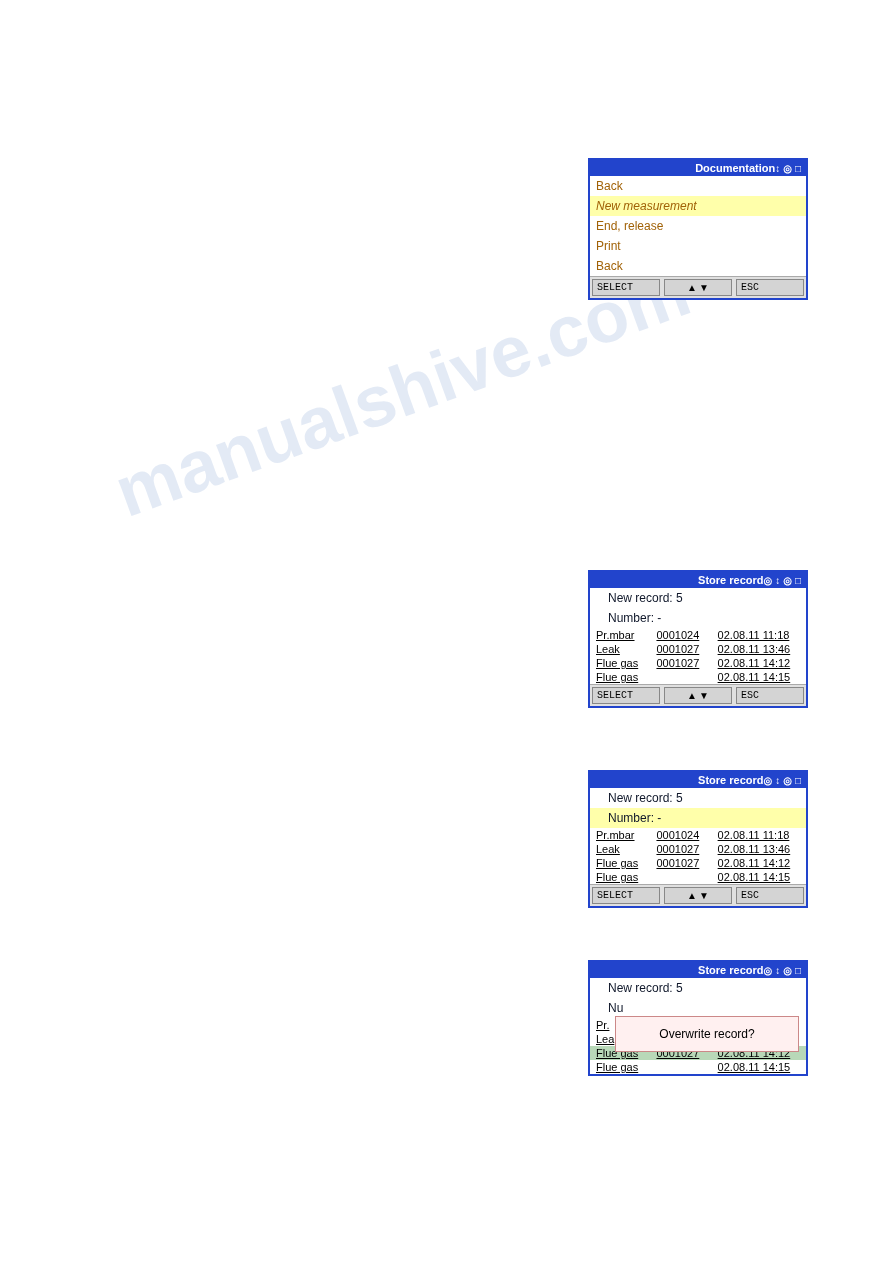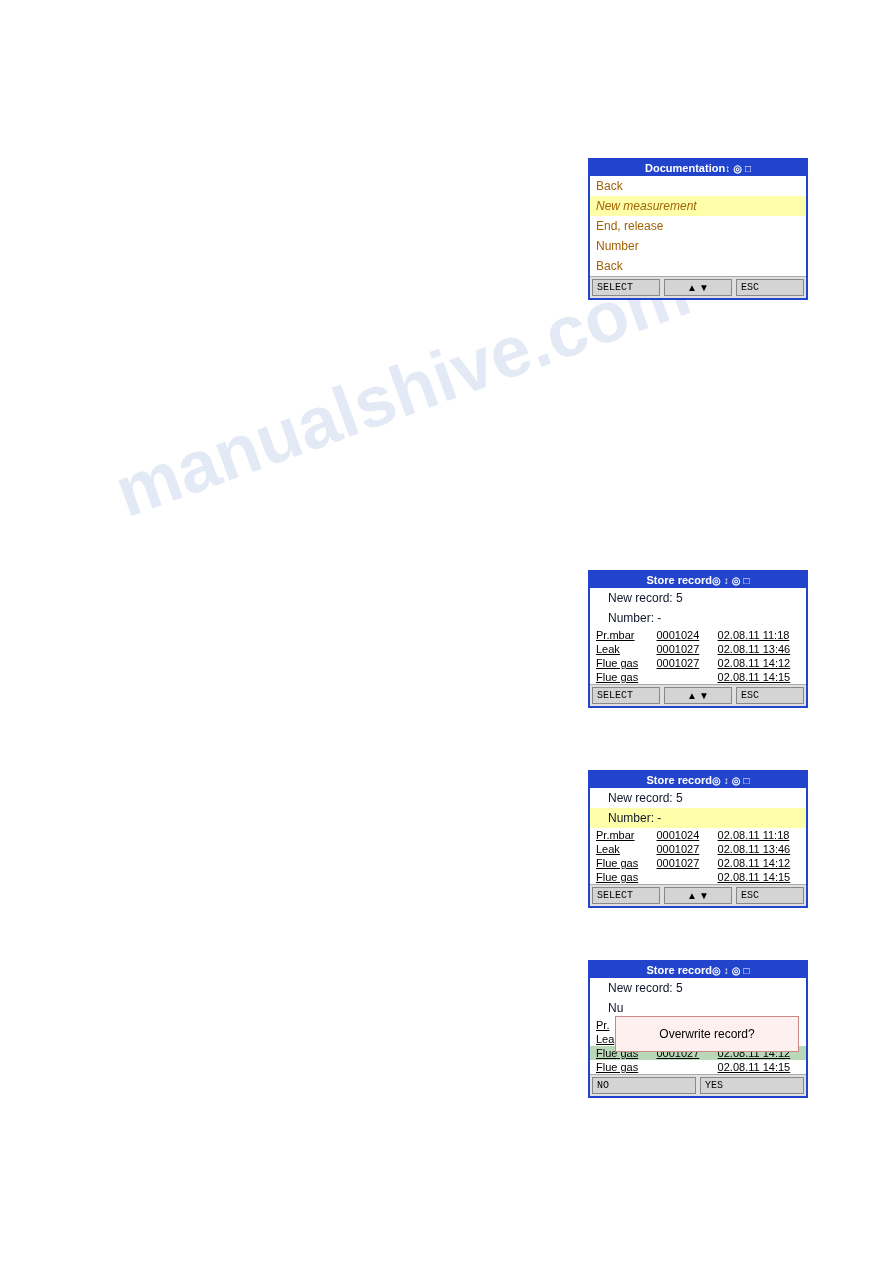--- a/index.html
+++ b/index.html
@@ -38,21 +38,21 @@
       z-index: 1;
     }
 
     .panel-title-bar {
       background: #2244cc;
       color: #ffffff;
       padding: 2px 5px;
       font-size: 11px;
       font-weight: bold;
       display: flex;
-      justify-content: center;
+      justify-content: flex-end;
       align-items: center;
     }
 
     .panel-title-icons {
       display: flex;
       gap: 3px;
       align-items: center;
       color: #ffffff;
       font-size: 10px;
     }
@@ -172,21 +172,21 @@
     <span class="panel-title-icons">
       <span>↕</span>
       <span>◎</span>
       <span>□</span>
     </span>
   </div>
   <div class="panel-body">
     <div class="menu-item">Back</div>
     <div class="menu-item selected">New measurement</div>
     <div class="menu-item">End, release</div>
-    <div class="menu-item">Number</div>
+    <div class="menu-item">Print</div>
     <div class="menu-item">Back</div>
   </div>
   <div class="panel-toolbar">
     <button class="toolbar-btn">SELECT</button>
     <button class="toolbar-btn-nav">
       <span>▲</span>
       <span>▼</span>
     </button>
     <button class="toolbar-btn">ESC</button>
   </div>
@@ -323,17 +323,13 @@
         <td></td>
         <td>02.08.11 14:15</td>
       </tr>
     </tbody>
       </table>
 
     <div class="overwrite-dialog">
       <span>Overwrite record?</span>
     </div>
   </div>
-  <div class="panel-toolbar">
-    <button class="toolbar-btn">NO</button>
-    <button class="toolbar-btn">YES</button>
-  </div>
 </div>
 
 </body></html>

